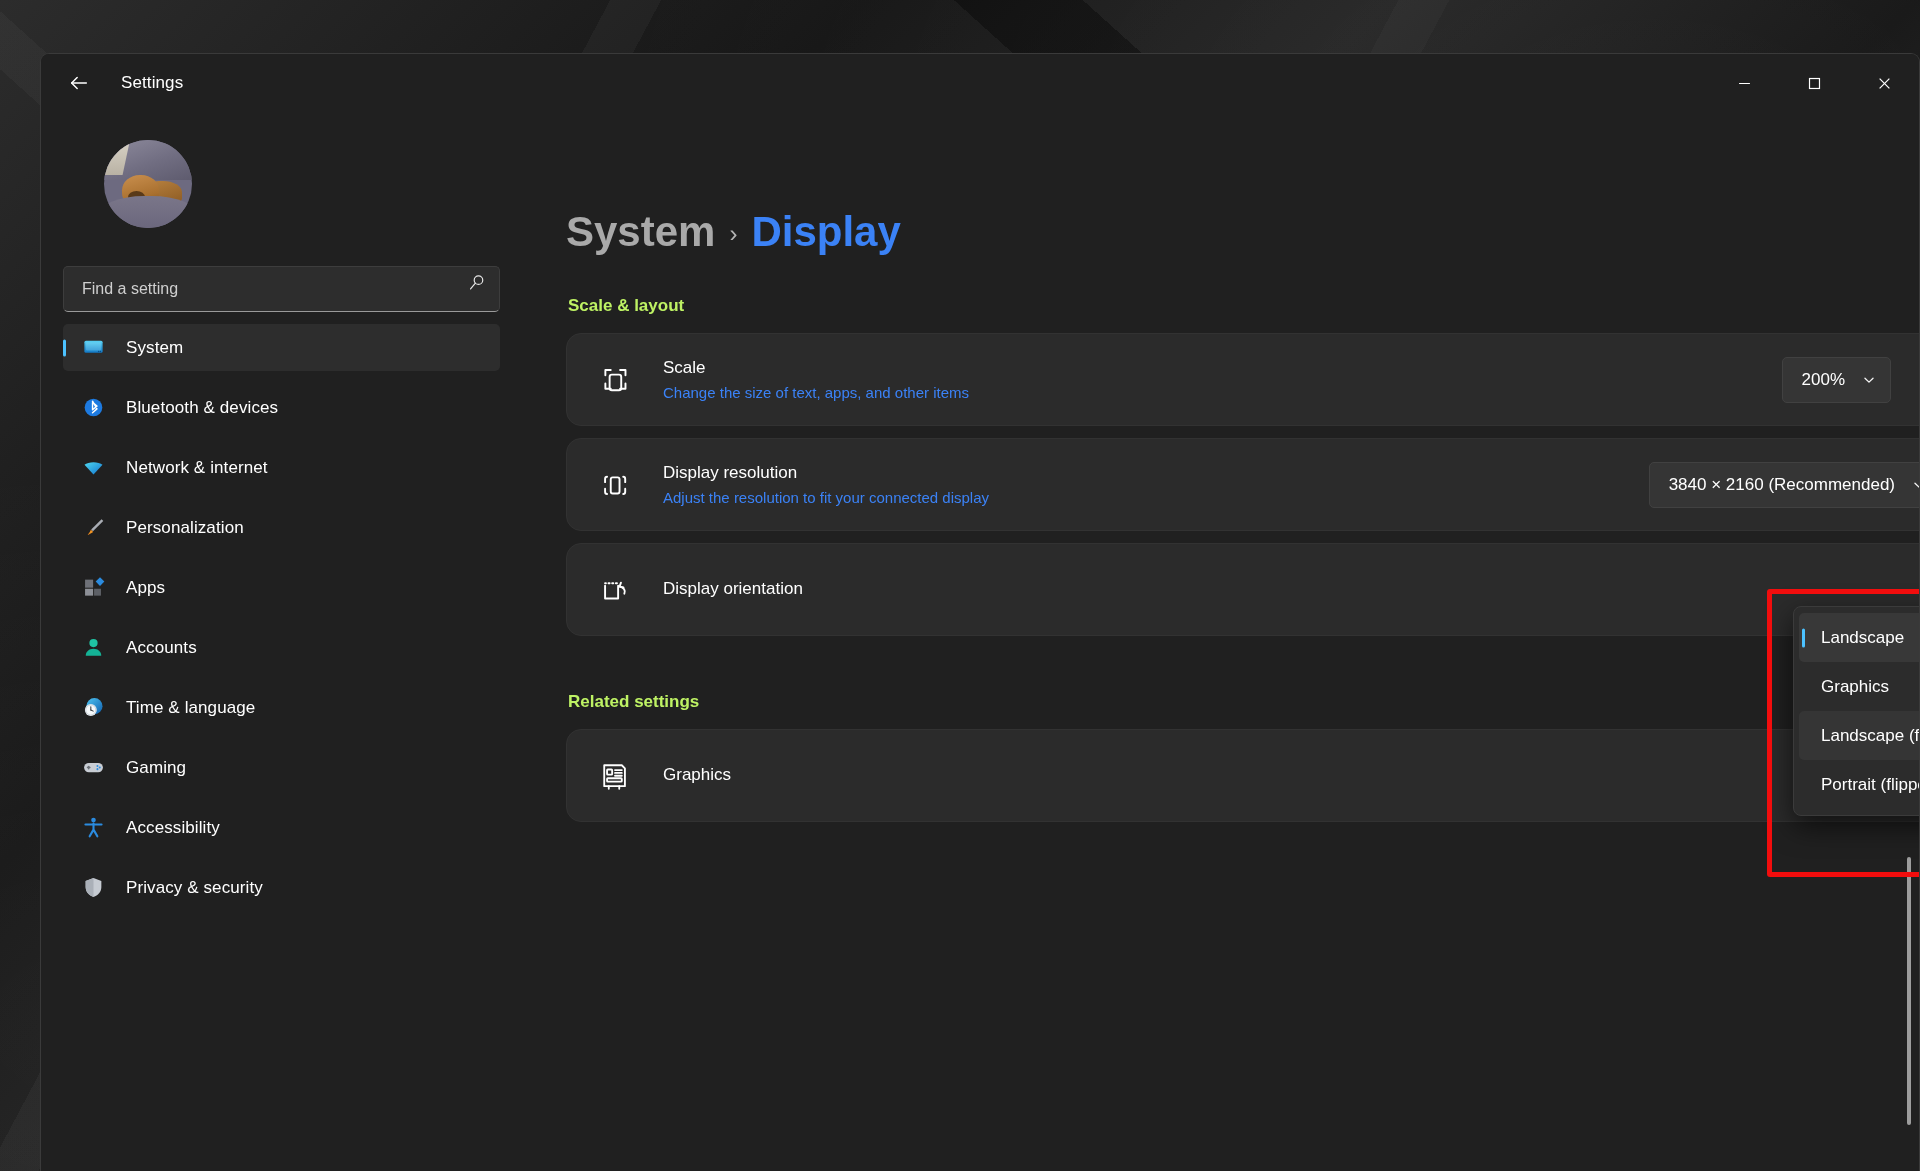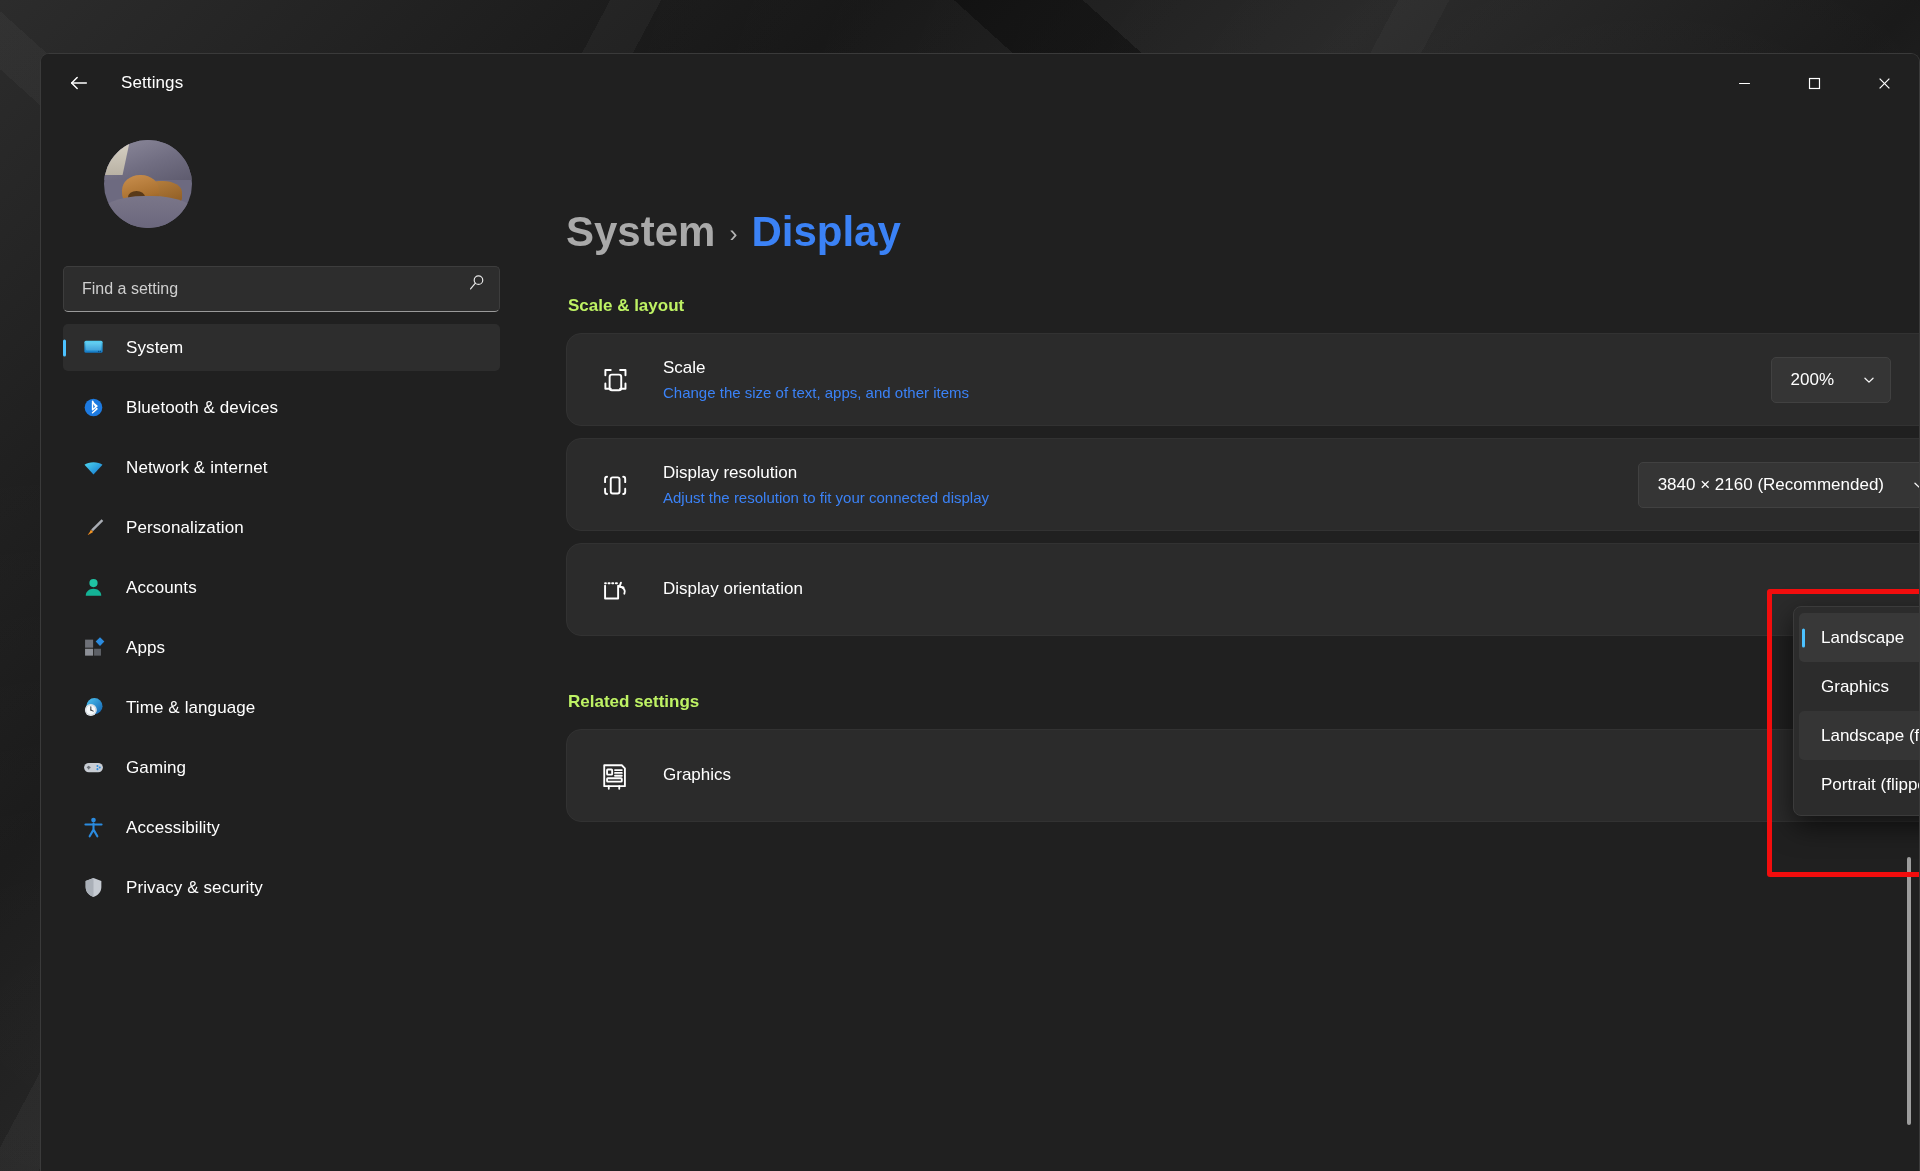--- a/index.html
+++ b/index.html
@@ -271,21 +271,21 @@
     line-height: 1.3;
   }
   .combo {
     height: 46px;
     background: #353535;
     border: 1px solid #414141;
     border-radius: 5px;
     display: flex;
     align-items: center;
     padding: 0 14px 0 19px;
-    gap: 28px;
+    gap: 17px;
     color: #ffffff;
     font-size: 17px;
     flex: 0 0 auto;
     white-space: nowrap;
   }
   .combo .chev { width: 14px; height: 14px; opacity: 0.95; }
   .row-chevron {
     width: 34px; height: 34px;
     display: flex; align-items: center; justify-content: center;
     margin-left: 16px;
@@ -470,37 +470,37 @@
                 <path d="M9.3 14.4 L8.1 16.6 L6.0 19.9 L9.5 17.9 L11.7 16.7 Z" fill="#f39423"></path>
                 <path d="M6.0 19.9 L8.3 18.6 L7.6 18.0 Z" fill="#d9761a"></path>
               </svg>
             </span>
             <span class="nav-label">Personalization</span>
           </div>
 
           <div class="nav-item">
             <span class="nav-icon">
               <svg viewBox="0 0 24 24">
-                <circle cx="12" cy="7.4" r="4.3" fill="#1fc3a3"></circle>
-                <path d="M3.9 20.6 C3.9 16.3 7.5 13.4 12 13.4 C16.5 13.4 20.1 16.3 20.1 20.6 Z" fill="#14b396"></path>
-              </svg>
-            </span>
-            <span class="nav-label">Accounts</span>
-          </div>
-
-          <div class="nav-item">
-            <span class="nav-icon">
-              <svg viewBox="0 0 24 24">
                 <rect x="3.2" y="3.8" width="8.4" height="8.4" fill="#6e7178"></rect>
                 <rect x="3.2" y="13.3" width="8.4" height="7.2" fill="#8d9097"></rect>
                 <rect x="12.6" y="13.3" width="7.2" height="7.2" fill="#5d6066"></rect>
                 <rect x="15.6" y="2.6" width="6.4" height="6.4" fill="#2b8bdf" transform="rotate(45 18.8 5.8)"></rect>
               </svg>
             </span>
             <span class="nav-label">Apps</span>
+          </div>
+
+          <div class="nav-item">
+            <span class="nav-icon">
+              <svg viewBox="0 0 24 24">
+                <circle cx="12" cy="7.4" r="4.3" fill="#1fc3a3"></circle>
+                <path d="M3.9 20.6 C3.9 16.3 7.5 13.4 12 13.4 C16.5 13.4 20.1 16.3 20.1 20.6 Z" fill="#14b396"></path>
+              </svg>
+            </span>
+            <span class="nav-label">Accounts</span>
           </div>
 
           <div class="nav-item">
             <span class="nav-icon">
               <svg viewBox="0 0 24 24">
                 <defs>
                     <linearGradient id="gGlobe" x1="0" y1="0" x2="1" y2="1">
                   <stop offset="0%" stop-color="#4fc5f2"></stop>
                       <stop offset="100%" stop-color="#0f5fae"></stop>
                 </linearGradient>

